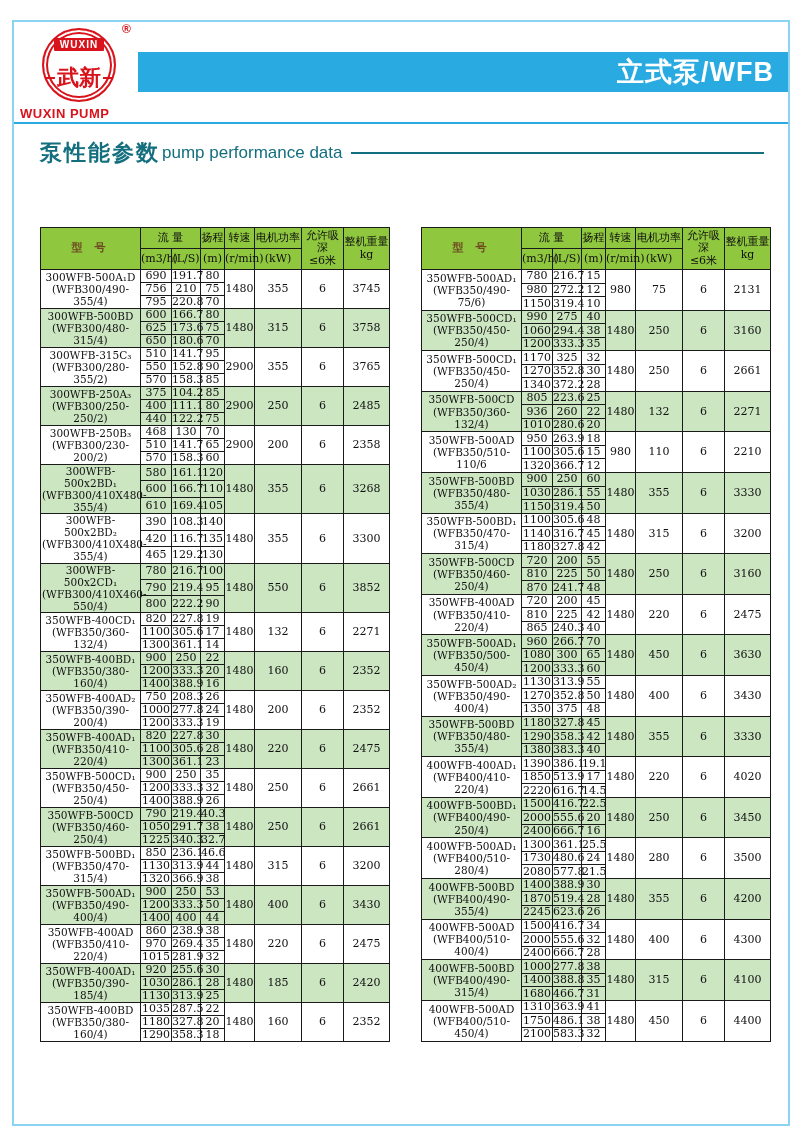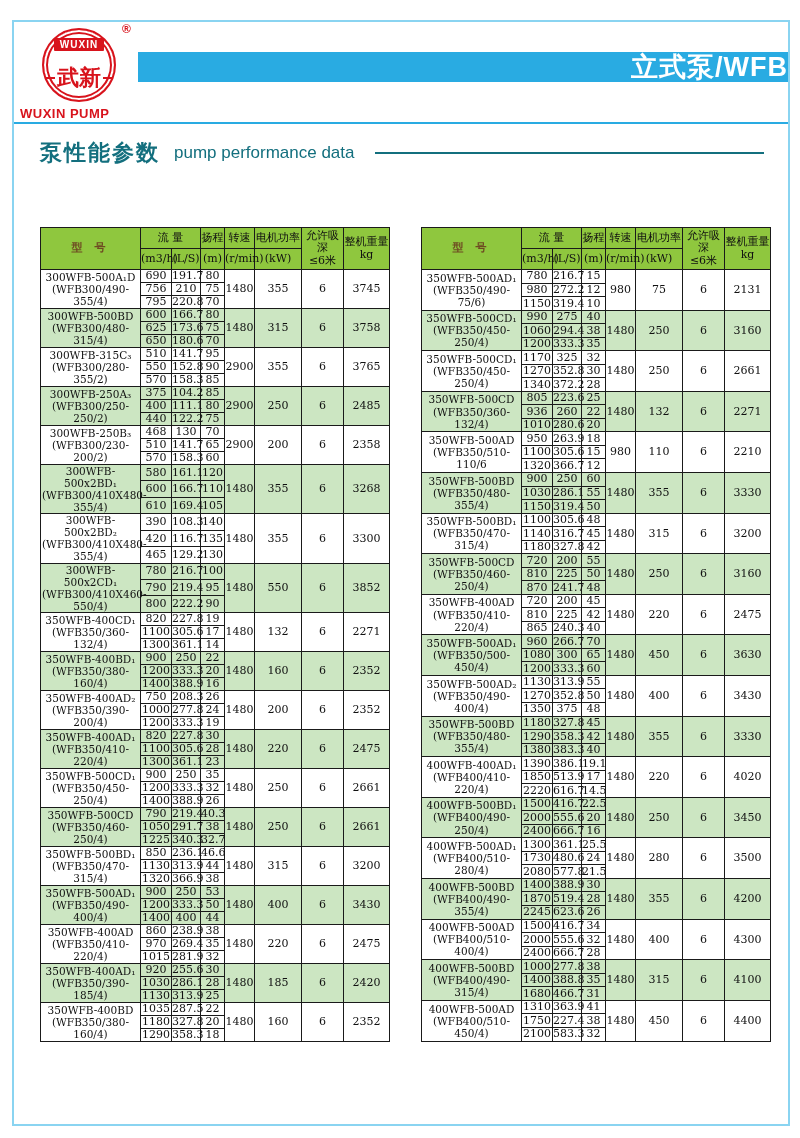--- a/index.html
+++ b/index.html
@@ -6,40 +6,40 @@
     --banner-blue:#29ABE2; --frame-cyan:#8AD4F1; --header-green:#8FC73E;
     --row-green:#CCE6C2; --title-teal:#136F7E; --logo-red:#D8131C;
     --footer-blue:#35B2E8; --line-dark:#1a1a1a;
   }
   *{margin:0;padding:0;box-sizing:border-box;}
   body{background:#fff;font-family:"Liberation Sans",sans-serif;}
   .page{position:relative;width:800px;height:1138px;background:#fff;overflow:hidden;}
   .frame{position:absolute;left:12px;top:20px;width:778px;height:1106px;border:2px solid var(--frame-cyan);background:#fff;}
 
   
-  .banner{position:absolute;left:124px;right:0;top:30px;height:30px;background:var(--banner-blue);
-          display:flex;align-items:center;justify-content:flex-end;}
+  .banner{position:absolute;left:124px;right:0;top:30px;height:40px;background:var(--banner-blue);
+          display:flex;align-items:center;justify-content:flex-end;padding-right:14px;}
   .banner span{color:#fff;font-size:27px;font-weight:bold;letter-spacing:1px;}
   .divider{position:absolute;left:0;right:0;top:100px;height:2px;background:var(--banner-blue);}
 
   .emblem{position:absolute;left:28px;top:6px;width:74px;height:74px;border-radius:50%;
           border:2px solid var(--logo-red);
           box-shadow:inset 0 0 0 2px #fff, inset 0 0 0 4px var(--logo-red);
           display:flex;flex-direction:column;align-items:center;justify-content:center;gap:12px;}
   .regmark{position:absolute;left:108px;top:0;color:var(--logo-red);font-size:12px;font-weight:bold;}
   .wuxin-box{background:var(--logo-red);color:#fff;font-size:10px;font-weight:bold;
              padding:1px 6px;letter-spacing:1px;border-radius:1px;}
   .cn-row{display:flex;align-items:center;gap:2px;color:var(--logo-red);}
   .cn-row .bar{width:10px;height:2px;background:var(--logo-red);}
   .cn-row .cn{font-size:22px;font-weight:bold;font-family:Liberation Serif, serif;}
   .company{position:absolute;left:6px;top:84px;width:120px;
            color:var(--logo-red);font-size:13px;font-weight:bold;letter-spacing:0.5px;}
 
   
-  .section{position:absolute;left:26px;right:24px;top:116px;display:flex;align-items:center;gap:14px;}
+  .section{position:absolute;left:26px;right:24px;top:116px;display:flex;align-items:center;gap:2px;}
   .section .cn{color:var(--title-teal);font-size:22px;font-weight:bold;letter-spacing:2px;}
   .section .en{color:var(--title-teal);font-size:17px;font-family:Liberation Sans, sans-serif;}
   .section .rule{flex:1;height:2px;background:var(--title-teal);margin-left:6px;}
 
   
   .tables{position:absolute;left:26px;top:205px;display:flex;gap:31px;}
   table{border-collapse:collapse;table-layout:fixed;width:349px;
         font-family:"DejaVu Serif","Liberation Serif",serif;color:#111;}
   th,td{border:1px solid var(--line-dark);text-align:center;vertical-align:middle;padding:0;}
   thead th{background:var(--header-green);font-weight:normal;font-size:11px;height:21px;line-height:1.1;}
@@ -1018,21 +1018,21 @@
               <td>1310</td>
               <td>363.9</td>
               <td>41</td>
               <td rowspan="3">1480</td>
               <td rowspan="3">450</td>
               <td rowspan="3">6</td>
               <td rowspan="3">4400</td>
             </tr>
             <tr>
               <td>1750</td>
-              <td>227.4</td>
+              <td>486.1</td>
               <td>38</td>
             </tr>
             <tr>
               <td>2100</td>
               <td>583.3</td>
               <td>32</td>
             </tr>
           </tbody>
       </table>
 

